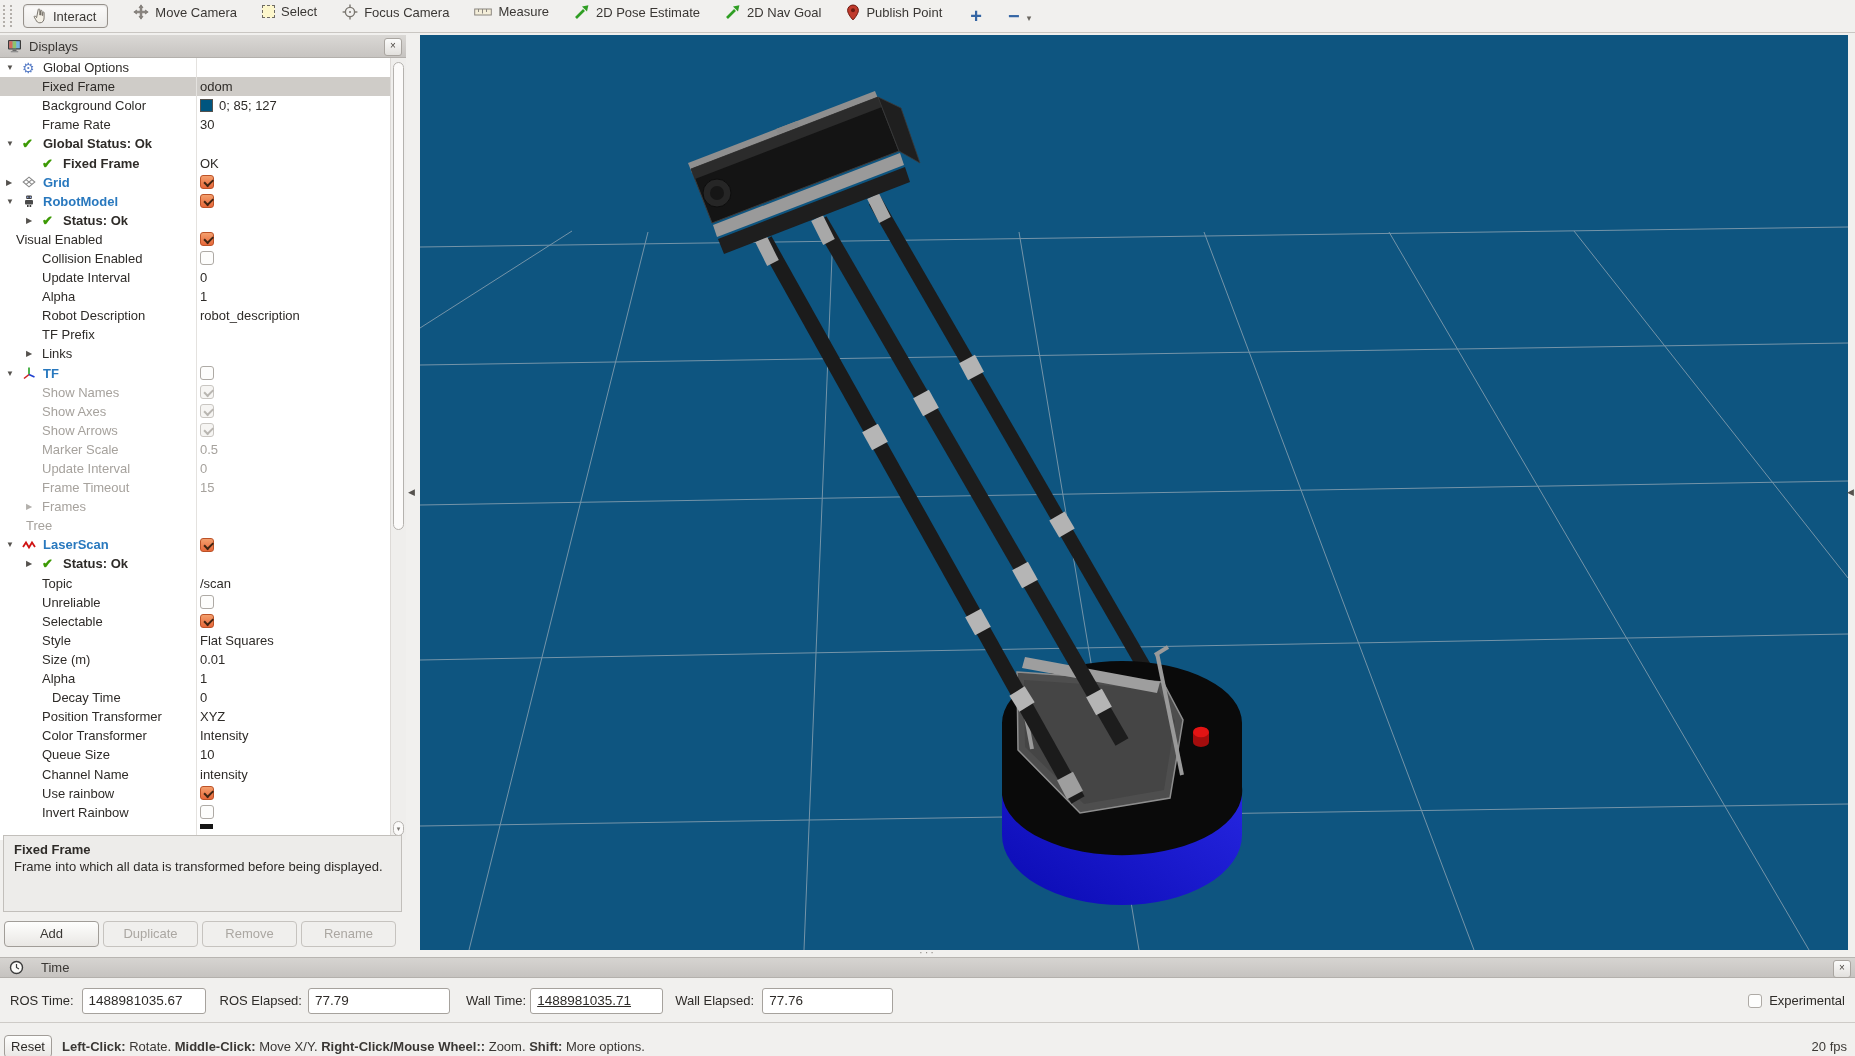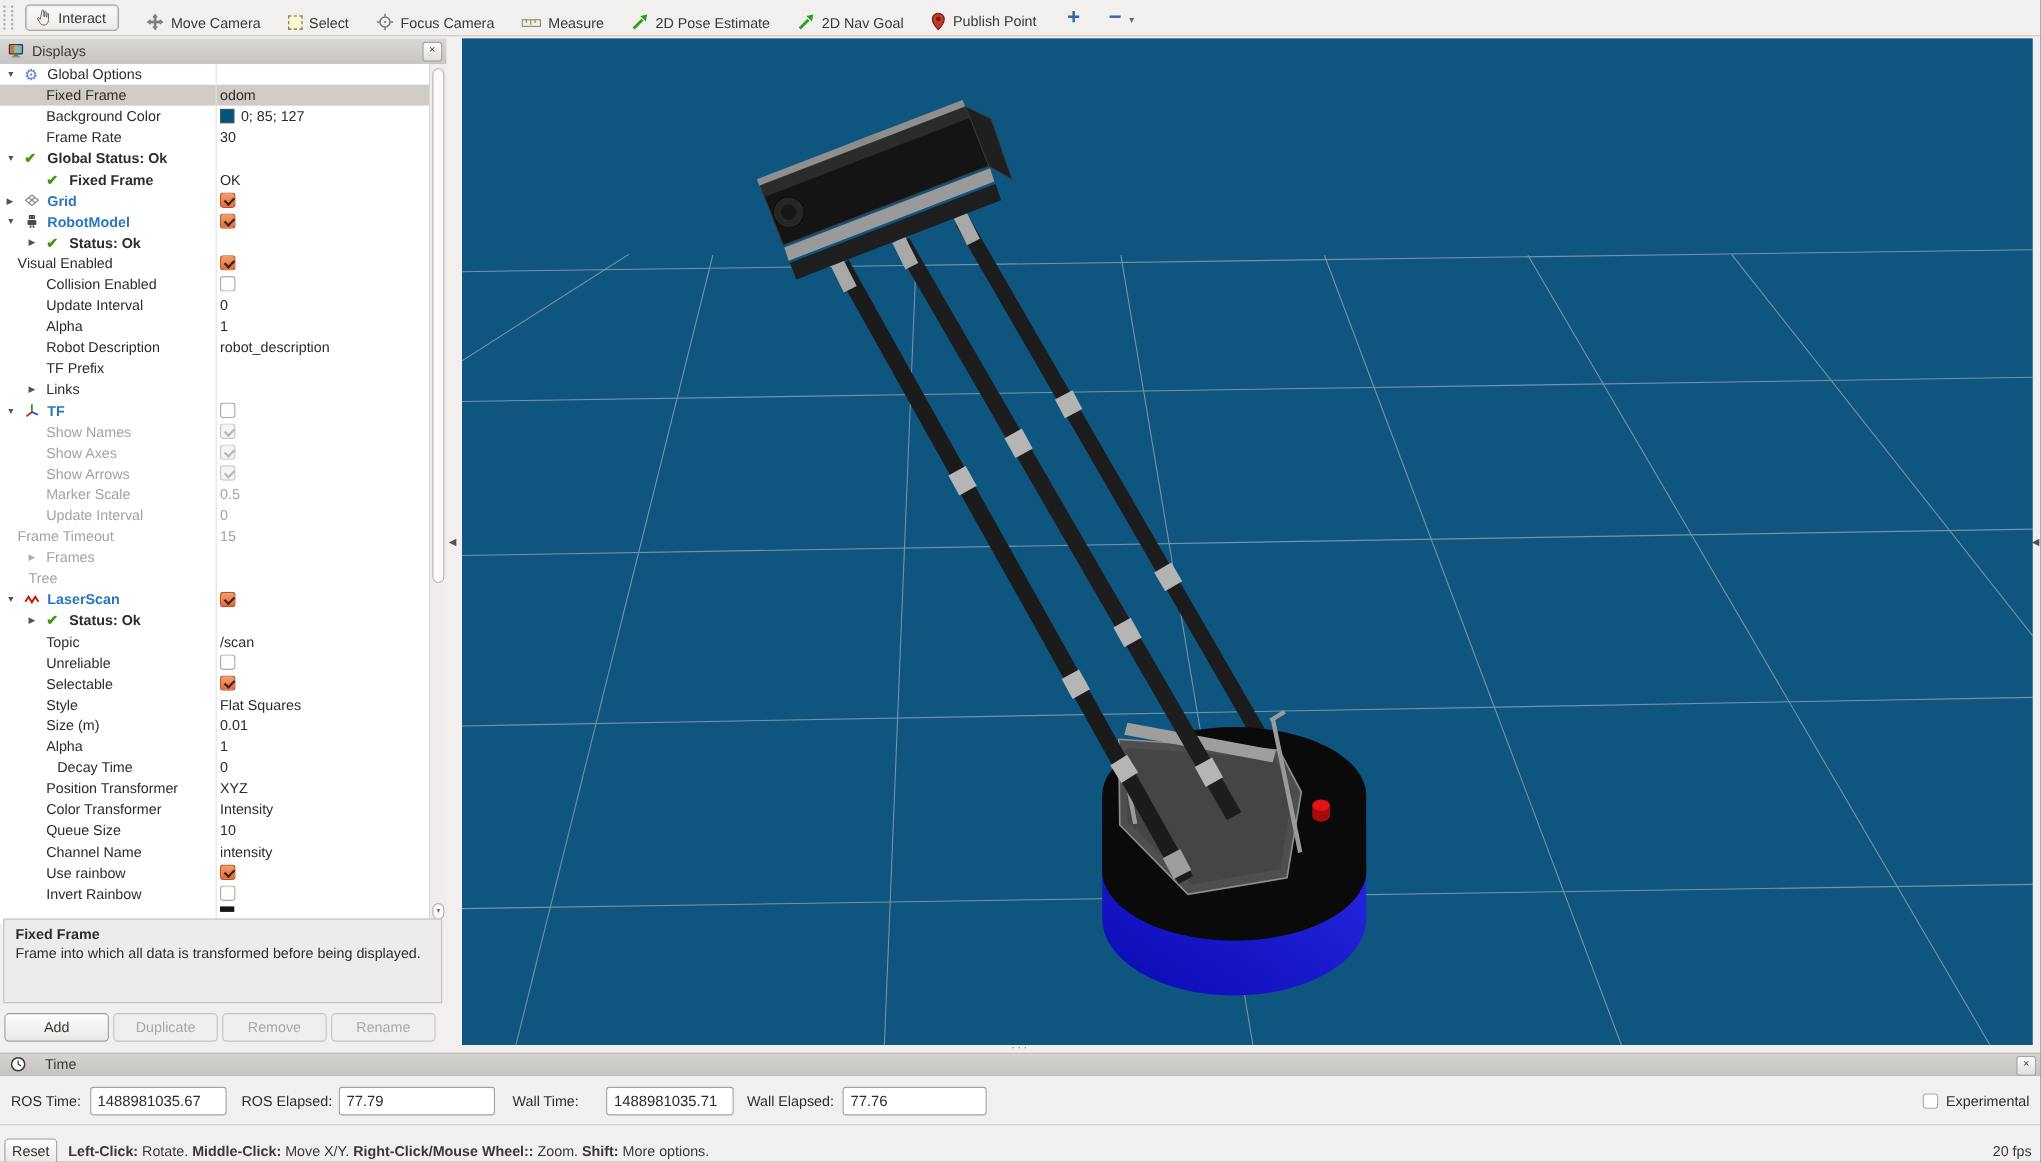--- a/index.html
+++ b/index.html
@@ -4,21 +4,21 @@
 <style>
   html,body{margin:0;padding:0}
   body{position:relative;width:1855px;height:1056px;background:#f1f0ee;
        font-family:"Liberation Sans",sans-serif;font-size:13px;color:#2e2b28;overflow:hidden}
   svg{display:block}
 
   
   .toolbar{position:absolute;left:0;top:0;width:1855px;height:33px;background:#f1f0ee;
            border-bottom:1px solid #c9c6c2;display:flex;align-items:center;box-sizing:border-box}
   .tb-handle{width:5px;height:22px;margin-left:3px;border-left:2px dotted #b3afaa;border-right:2px dotted #b3afaa}
-  .tb-tools{display:flex;align-items:flex-end}
+  .tb-tools{display:flex;align-items:flex-start}
   .tool{display:flex;align-items:center;gap:6px;margin-left:25px;color:#3a3734;white-space:nowrap;cursor:default}
   .tool.active{margin-left:11px;background:linear-gradient(#fcfbfa,#ecebe9);border:1px solid #96918b;
                border-radius:4px;padding:3px 11px 3px 8px;box-shadow:inset 0 1px 2px rgba(0,0,0,.10)}
   .ticn{display:flex;align-items:center}
   .select-swatch{width:13px;height:13px;background:#fdf7cc;border:1.4px dashed #6f6b64;box-sizing:border-box}
   .tb-plus{color:#3465a4;font-weight:bold;font-size:20px;line-height:1;margin-left:28px;cursor:default}
   .tb-minus{display:flex;align-items:center;margin-left:26px;cursor:default}
   .tb-minus .m{color:#3465a4;font-weight:bold;font-size:20px;line-height:1}
   .tb-minus .caret{color:#6b6761;font-size:9px;margin-left:7px;margin-top:4px}
 
@@ -415,21 +415,21 @@
       <div class="trow">
         <div class="tleft" style="padding-left: 26px;">
           <span class="exp gray"></span>
           <span class="tlabel gray">Update Interval</span>
         </div>
         <div class="tright">
           <span class="tvalue gray">0</span>
         </div>
       </div>
       <div class="trow">
-        <div class="tleft" style="">
+        <div class="tleft" style="padding-left: 26px;">
           <span class="exp gray"></span>
           <span class="tlabel gray">Frame Timeout</span>
         </div>
         <div class="tright">
           <span class="tvalue gray">15</span>
         </div>
       </div>
       <div class="trow">
         <div class="tleft" style="padding-left: 26px;">
           <span class="exp gray">▶</span>
@@ -688,21 +688,21 @@
   <span>Time</span>
   <span class="time-close"><span>×</span></span>
 </div>
 
 <div class="time-body">
   <span class="tf-label" style="margin-left:10px">ROS Time:</span>
   <input class="time-input" style="margin-left: 8px; width: 124px;" value="1488981035.67">
   <span class="tf-label" style="margin-left:14px">ROS Elapsed:</span>
   <input class="time-input" style="margin-left: 6px; width: 142px;" value="77.79">
   <span class="tf-label" style="margin-left:16px">Wall Time:</span>
-  <input class="time-input" style="margin-left: 25px; width: 116px;" value="1488981035.71">
+  <input class="time-input" style="margin-left: 4px; width: 133px; text-decoration: underline;" value="1488981035.71">
   <span class="tf-label" style="margin-left:12px">Wall Elapsed:</span>
   <input class="time-input" style="margin-left: 8px; width: 131px;" value="77.76">
   <span class="experimental">
     <span class="cb"></span>
     <span>Experimental</span>
   </span>
 </div>
 
 <div class="statusbar">
   <div class="reset">Reset</div>

